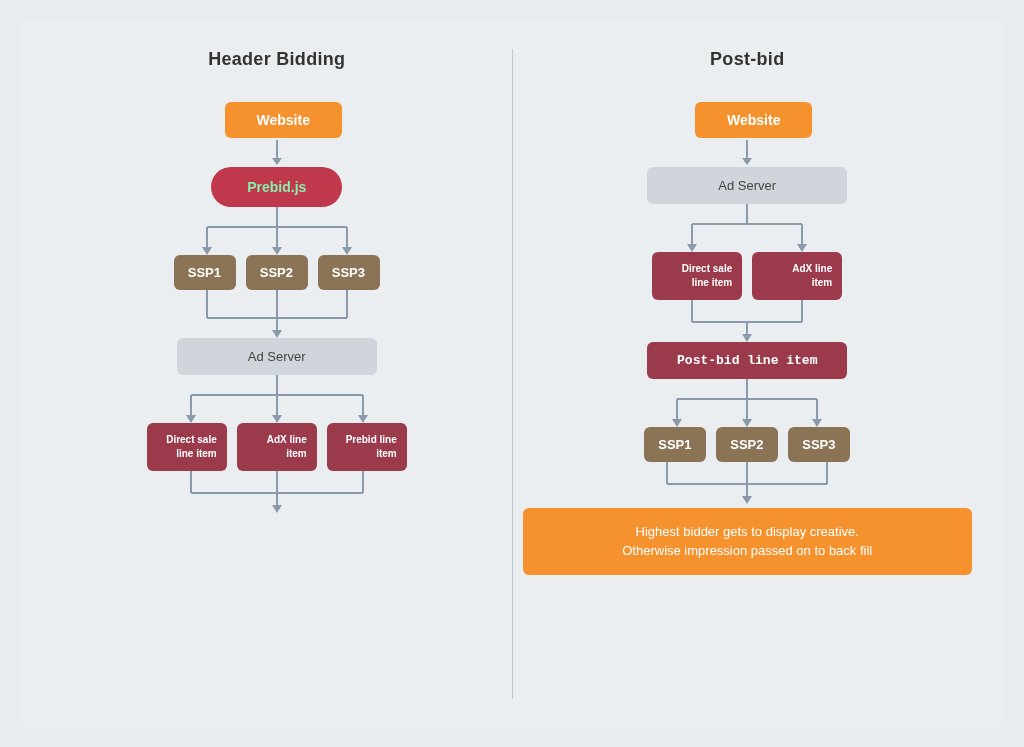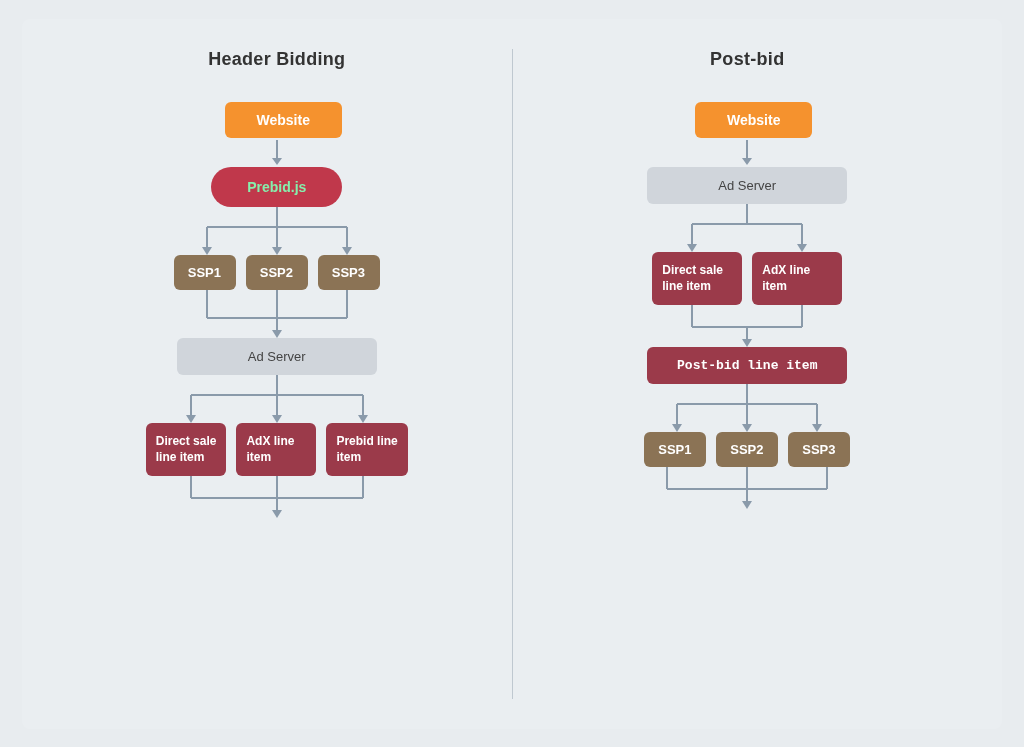--- a/index.html
+++ b/index.html
@@ -74,25 +74,25 @@
       font-size: 13px;
       font-weight: 600;
       padding: 10px 14px;
       border-radius: 6px;
       text-align: left;
       min-width: 62px;
     }
     .node-lineitems-dark {
       background: #9b3a4a;
       color: white;
-      font-size: 12px;
+      font-size: 10px;
       font-weight: 600;
       padding: 10px 10px;
       border-radius: 6px;
-      text-align: left;
+      text-align: right;
       min-width: 80px;
       line-height: 1.4;
     }
     .node-postbid {
       background: #9b3a4a;
       color: white;
       font-size: 13px;
       font-weight: 600;
       padding: 11px 20px;
       border-radius: 6px;
@@ -317,16 +317,17 @@
 
       <svg class="branch-svg" width="260" height="42" viewBox="0 0 260 42">
         <line x1="50" y1="0" x2="50" y2="22" stroke="#8a9aaa" stroke-width="2"></line>
         <line x1="130" y1="0" x2="130" y2="22" stroke="#8a9aaa" stroke-width="2"></line>
         <line x1="210" y1="0" x2="210" y2="22" stroke="#8a9aaa" stroke-width="2"></line>
         <line x1="50" y1="22" x2="210" y2="22" stroke="#8a9aaa" stroke-width="2"></line>
         <line x1="130" y1="22" x2="130" y2="34" stroke="#8a9aaa" stroke-width="2"></line>
         <polygon points="125,34 135,34 130,42" fill="#8a9aaa"></polygon>
       </svg>
 
+      <div class="node-footer">Highest bidder gets to display creative.<br>Otherwise impression passed on to back fill</div>
     </div>
   </div>
 
 </div>
 
 </body></html>

